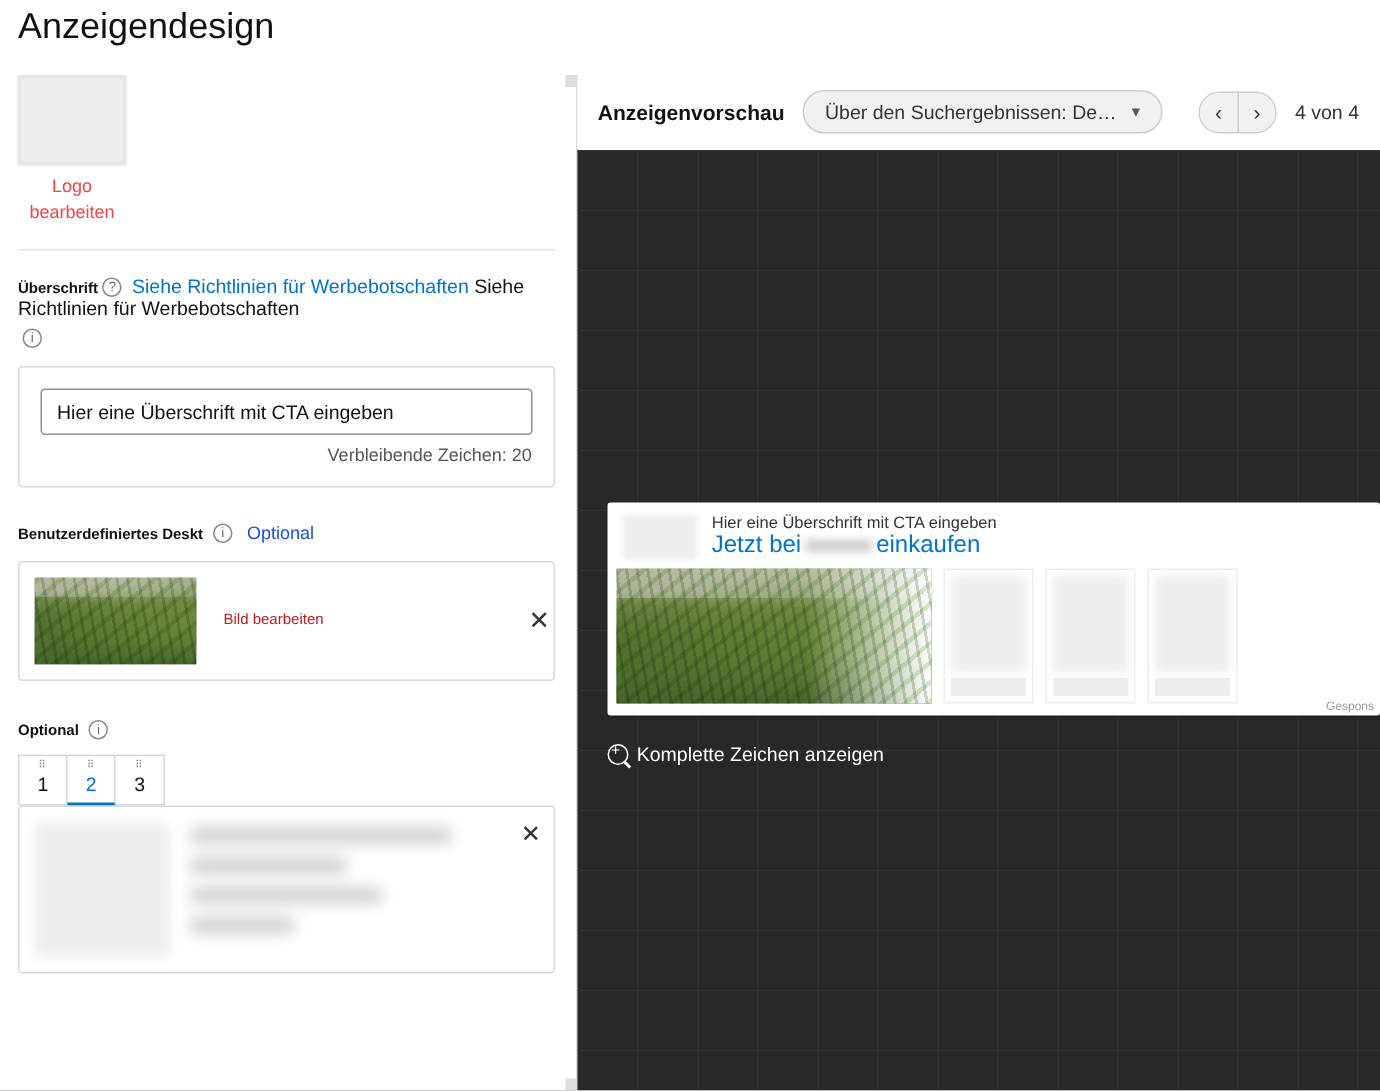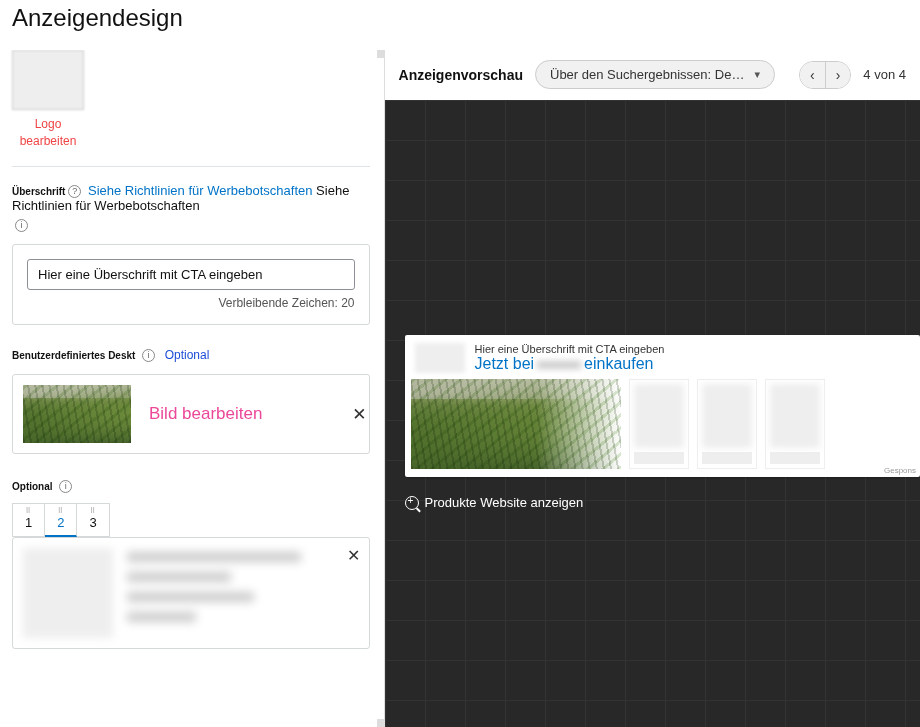--- a/index.html
+++ b/index.html
@@ -30,21 +30,21 @@
   .help-icon { display: inline-block; width: 13px; height: 13px; border: 1px solid #888; border-radius: 50%; font-size: 9px; line-height: 11px; text-align: center; color: #666; vertical-align: middle; margin: 0 3px; }
   .link { color: #0073c7; cursor: pointer; }
   .caption-inline { font-size: 13px; color: #111; }
 
   .boxed { border: 1px solid #d5d9d9; border-radius: 3px; padding: 14px; margin-top: 12px; }
 
   
   .ci-row { display: flex; align-items: center; gap: 18px; position: relative; }
   .ci-thumb { width: 108px; height: 58px; background: #ccc; overflow: hidden; }
   .ci-thumb .field-img { width: 100%; height: 100%; }
-  .ci-link { color: #ec4899; font-size: 17px; cursor: pointer; }
+  .ci-link { color: #b91c1c; font-size: 10px; cursor: pointer; }
   .ci-close { position: absolute; right: 2px; top: 50%; transform: translateY(-50%); font-size: 17px; color: #333; cursor: pointer; }
 
   .optional { color: #1d4ed8; font-size: 12px; margin-left: 3px; }
 
   
   .prod-tabs { display: flex; border-top: 1px solid #d5d9d9; border-left: 1px solid #d5d9d9; width: fit-content; margin-top: 10px; }
   .prod-tab { border-right: 1px solid #d5d9d9; border-bottom: 1px solid #d5d9d9; padding: 4px 12px 5px; font-size: 13px; cursor: pointer; position: relative; }
   .prod-tab .dots { display: block; font-size: 7px; letter-spacing: 1px; color: #888; line-height: 5px; margin-bottom: 2px; text-align: center; }
   .prod-tab.active { color: #0073c7; border-bottom: 2px solid #0073c7; }
   .prod-panel { border: 1px solid #d5d9d9; border-radius: 3px; padding: 10px; display: flex; gap: 14px; position: relative; min-height: 110px; }
@@ -236,20 +236,20 @@
             <div class="ad-prod">
                 <div class="pthumb"></div>
                 <div class="pprice"></div>
               </div>
           </div>
           <div class="ad-sponsored">Gespons</div>
         </div>
 
         <div class="zoom-row">
           <span class="zoom-ico"></span>
-          <span>Produkte Website anzeigen</span>
+          <span>Komplette Zeichen anzeigen</span>
         </div>
       </div>
 
     </div>
 
   </div>
 </div>
 
 </body></html>

